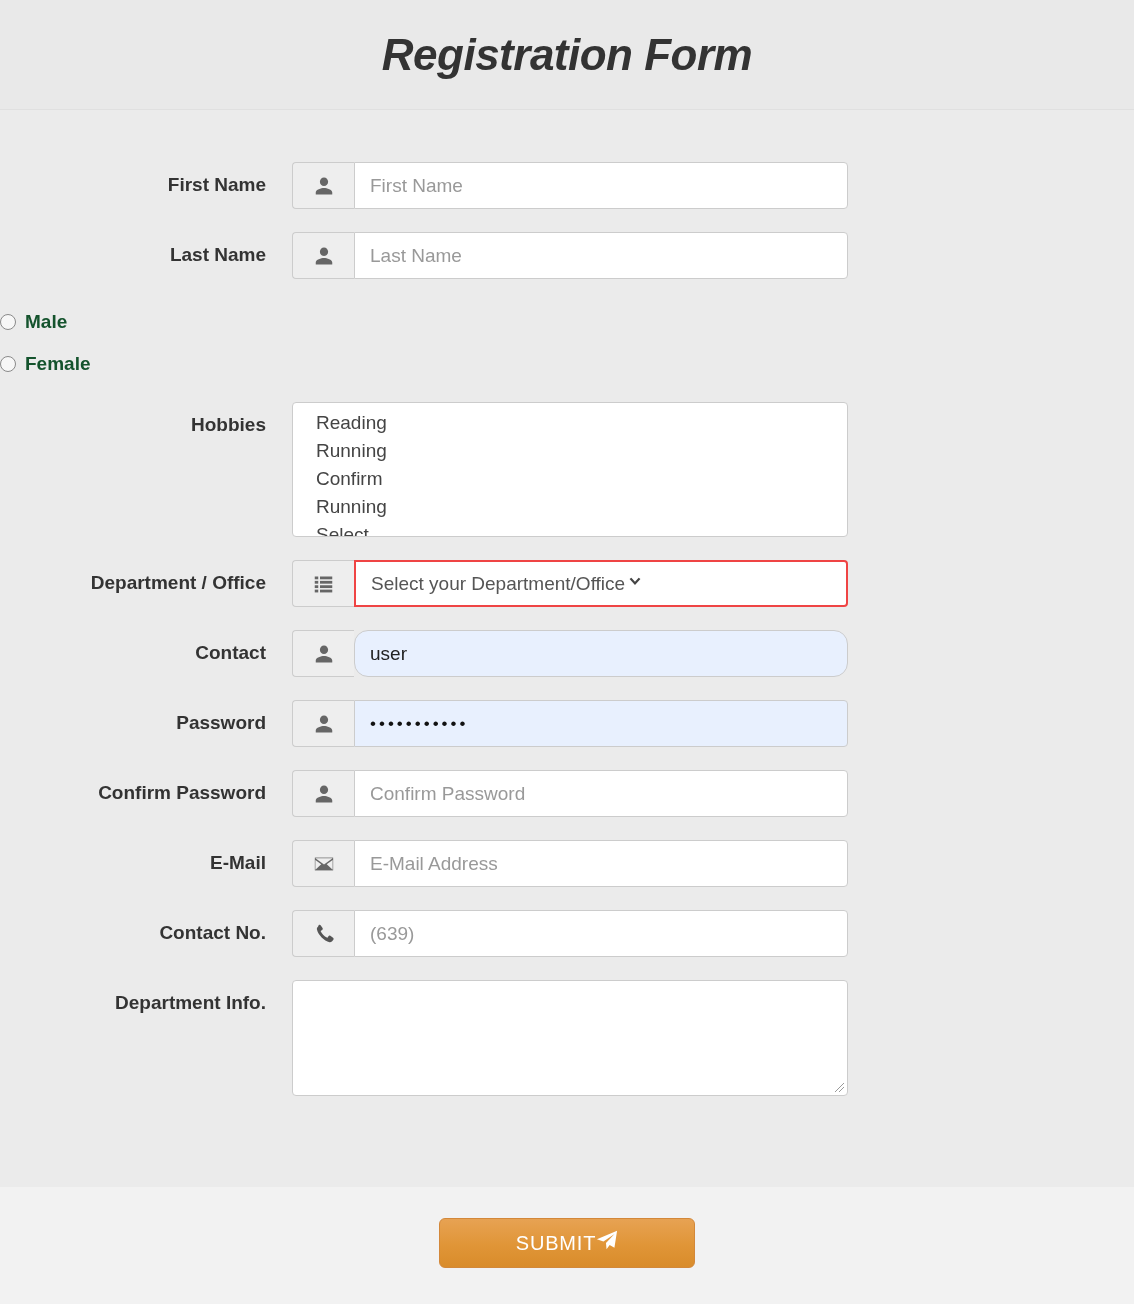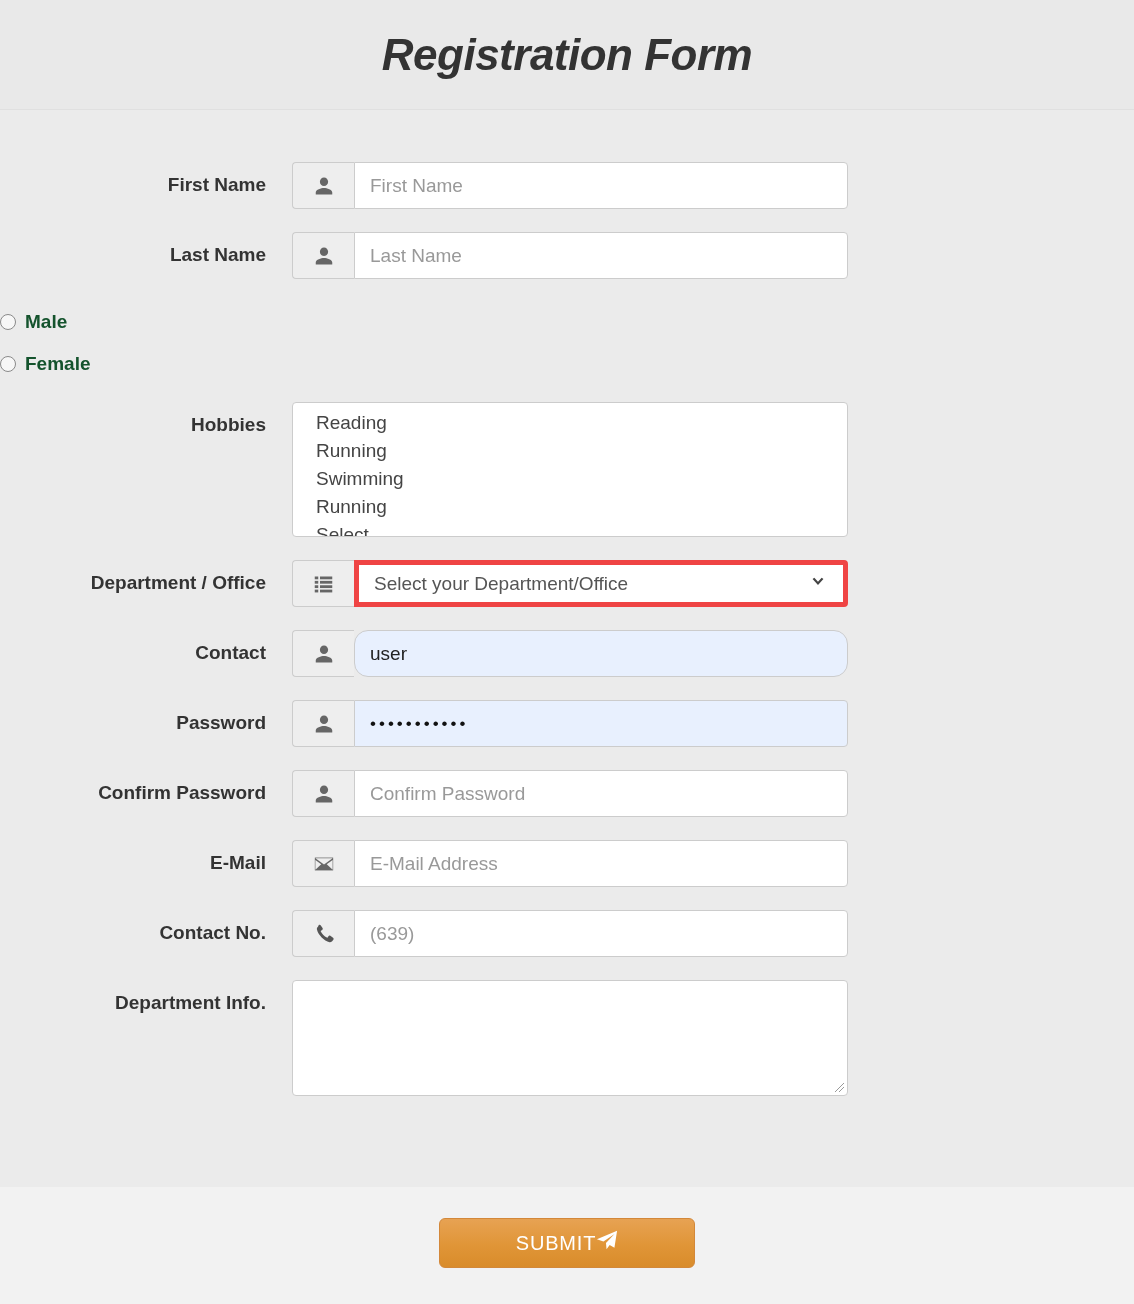--- a/index.html
+++ b/index.html
@@ -158,26 +158,25 @@
     font-size: 19px;
     color: #444444;
     padding: 0 23px;
     line-height: 28px;
     height: 28px;
     white-space: nowrap;
   }
   
   .select-box {
     flex: 1;
-    border: 5px solid #ef4444;
+    border: 2px solid #ef4444;
     border-radius: 0 4px 4px 0;
     background: #ffffff;
     display: flex;
     align-items: center;
-    justify-content: space-between;
     padding: 0 15px;
     box-sizing: border-box;
     min-width: 0;
   }
   .select-value {
     font-size: 19px;
     color: #555555;
     white-space: nowrap;
     overflow: hidden;
   }
@@ -277,21 +276,21 @@
         </div>
       </div>
     </div>
 
     <div class="form-row">
       <div class="form-label">Hobbies</div>
       <div class="form-control-area">
         <div class="listbox">
           <div class="listbox-option">Reading</div>
           <div class="listbox-option">Running</div>
-          <div class="listbox-option">Swimming</div>
+          <div class="listbox-option">Confirm</div>
           <div class="listbox-option">Running</div>
           <div class="listbox-option">Select</div>
         </div>
       </div>
     </div>
 
     <div class="form-row">
       <div class="form-label">Department / Office</div>
       <div class="form-control-area">
         <div class="input-group">

